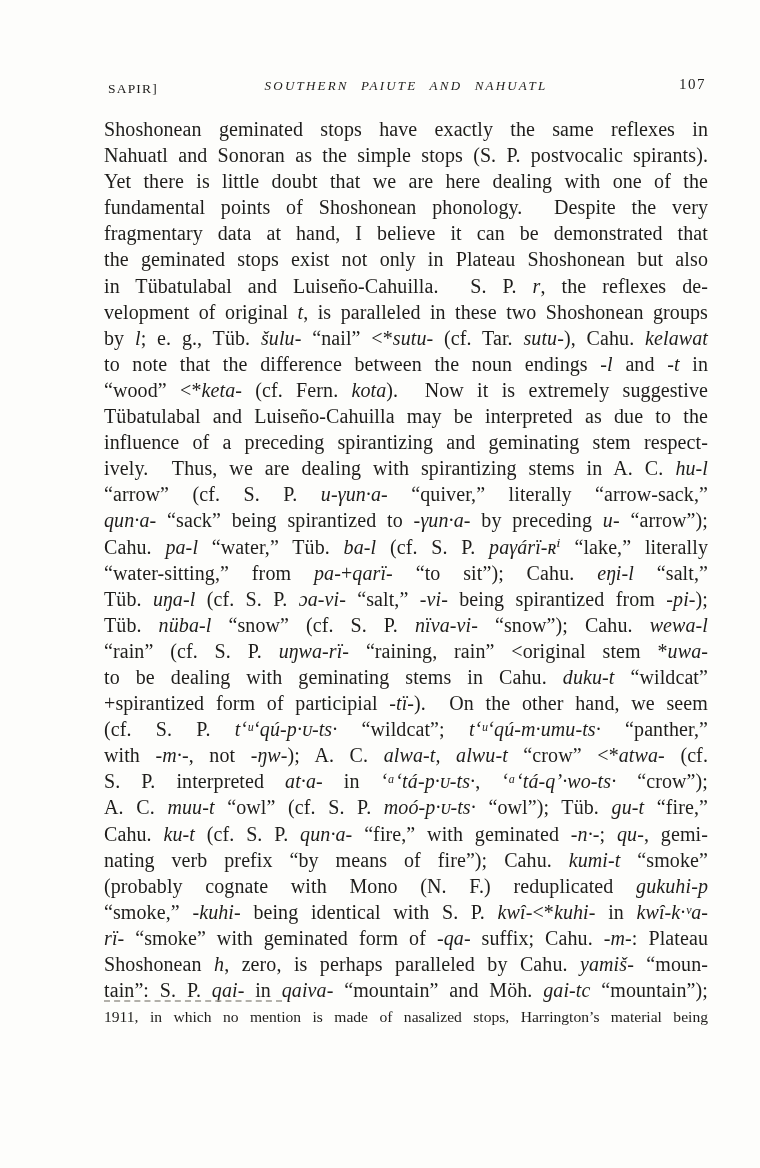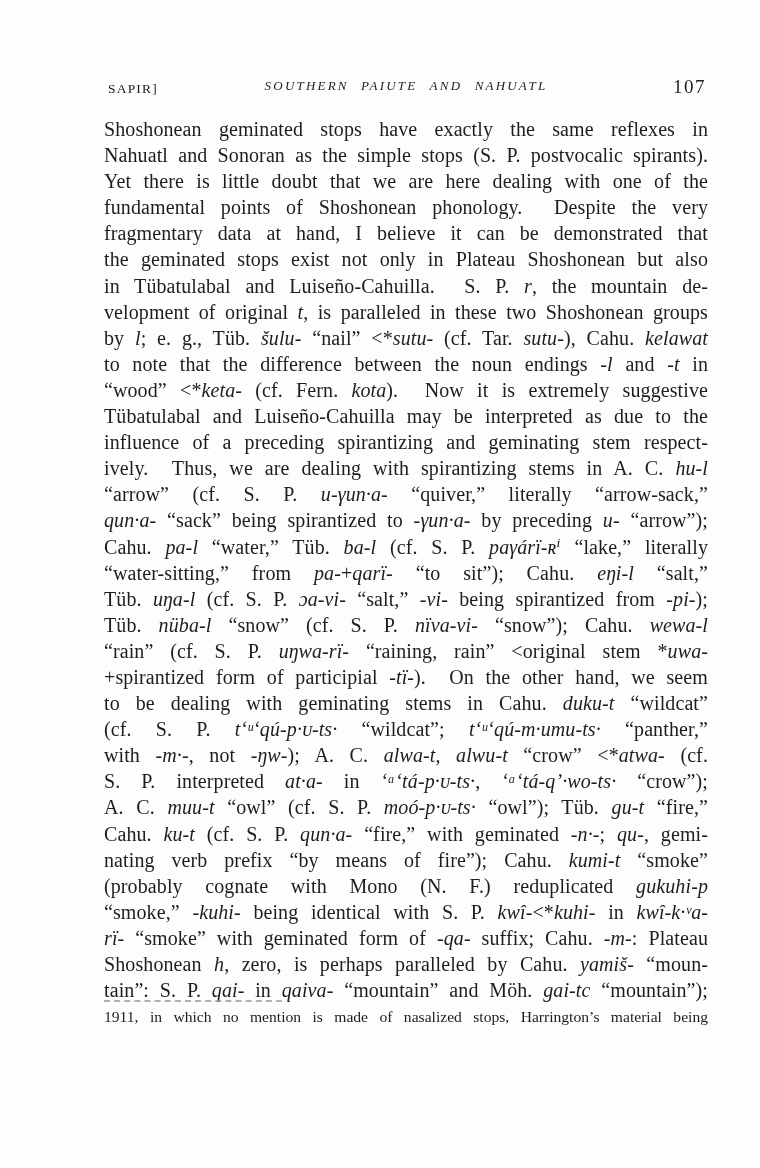--- a/index.html
+++ b/index.html
@@ -12,21 +12,21 @@
     color:var(--ink);
     -webkit-font-smoothing:antialiased;
   }
   .page{position:relative;width:760px;height:1032px;overflow:hidden;background:var(--paper);margin-left:24px;}
 
   
   .header{position:absolute;top:76px;left:80px;width:604px;height:24px;}
   .h-left{position:absolute;left:4px;top:5px;font-size:13.5px;letter-spacing:1.2px;}
   .h-center{position:absolute;left:0;right:0;top:2px;text-align:center;
     font-style:italic;font-size:13px;letter-spacing:2.2px;word-spacing:7px;}
-  .h-right{position:absolute;right:2px;top:0;font-size:19px;letter-spacing:1.5px;}
+  .h-right{position:absolute;right:2px;top:0;font-size:15px;letter-spacing:1.5px;}
 
   
   .body-text{position:absolute;left:80px;top:116px;width:604px;font-size:20px;}
   .bline{
     line-height:26.1px;height:26.1px;
     text-align:justify;text-align-last:justify;-moz-text-align-last:justify;
     word-spacing:1.2px;letter-spacing:0.1px;white-space:normal;overflow:visible;
   }
   .it{font-style:italic;}
   .rm{font-style:normal;}
@@ -53,37 +53,37 @@
     <span class="h-right">107</span>
   </div>
 
   <div class="body-text">
       <div class="bline"><span class="rm">Shoshonean geminated stops have exactly the same reflexes in</span></div>
       <div class="bline"><span class="rm">Nahuatl and Sonoran as the simple stops (S. P. postvocalic spirants).</span></div>
       <div class="bline"><span class="rm">Yet there is little doubt that we are here dealing with one of the</span></div>
       <div class="bline"><span class="rm">fundamental points of Shoshonean phonology.&nbsp; Despite the very</span></div>
       <div class="bline"><span class="rm">fragmentary data at hand, I believe it can be demonstrated that</span></div>
       <div class="bline"><span class="rm">the geminated stops exist not only in&nbsp;Plateau Shoshonean but also</span></div>
-      <div class="bline"><span class="rm">in Tübatulabal and Luiseño-Cahuilla.&nbsp; S. P. </span><span class="it">r</span><span class="rm">, the mountain de-</span></div>
+      <div class="bline"><span class="rm">in Tübatulabal and Luiseño-Cahuilla.&nbsp; S. P. </span><span class="it">r</span><span class="rm">, the reflexes de-</span></div>
       <div class="bline"><span class="rm">velopment of original </span><span class="it">t</span><span class="rm">, is paralleled in these two Shoshonean groups</span></div>
       <div class="bline"><span class="rm">by </span><span class="it">l</span><span class="rm">; e. g., Tüb. </span><span class="it">šulu-</span><span class="rm"> “nail” &lt;*</span><span class="it">sutu-</span><span class="rm"> (cf. Tar. </span><span class="it">sutu-</span><span class="rm">), Cahu. </span><span class="it">kelawat</span></div>
       <div class="bline"><span class="rm">to note that the difference between the noun endings -</span><span class="it">l</span><span class="rm"> and -</span><span class="it">t</span><span class="rm"> in</span></div>
       <div class="bline"><span class="rm">“wood” &lt;*</span><span class="it">keta-</span><span class="rm"> (cf. Fern. </span><span class="it">kota</span><span class="rm">).&nbsp; Now it is extremely suggestive</span></div>
       <div class="bline"><span class="rm">Tübatulabal and Luiseño-Cahuilla may be interpreted as due to the</span></div>
       <div class="bline"><span class="rm">influence of a preceding spirantizing and geminating stem respect-</span></div>
       <div class="bline"><span class="rm">ively.&nbsp; Thus, we are dealing with spirantizing stems in A. C. </span><span class="it">hu-l</span></div>
       <div class="bline"><span class="rm">“arrow” (cf. S. P. </span><span class="it">u-γun·a-</span><span class="rm"> “quiver,” literally “arrow-sack,”</span></div>
       <div class="bline"><span class="it">qun·a-</span><span class="rm"> “sack” being spirantized to -</span><span class="it">γun·a-</span><span class="rm"> by preceding </span><span class="it">u-</span><span class="rm"> “arrow”);</span></div>
       <div class="bline"><span class="rm">Cahu. </span><span class="it">pa-l</span><span class="rm"> “water,” Tüb. </span><span class="it">ba-l</span><span class="rm"> (cf. S. P. </span><span class="it">paγárï-ʀⁱ</span><span class="rm"> “lake,” literally</span></div>
       <div class="bline"><span class="rm">“water-sitting,” from </span><span class="it">pa-</span><span class="rm">+</span><span class="it">qarï-</span><span class="rm"> “to sit”); Cahu. </span><span class="it">eŋi-l</span><span class="rm"> “salt,”</span></div>
       <div class="bline"><span class="rm">Tüb. </span><span class="it">uŋa-l</span><span class="rm"> (cf. S. P. </span><span class="it">ɔa-vi-</span><span class="rm"> “salt,” </span><span class="it">-vi-</span><span class="rm"> being spirantized from </span><span class="it">-pi-</span><span class="rm">);</span></div>
       <div class="bline"><span class="rm">Tüb. </span><span class="it">nüba-l</span><span class="rm"> “snow” (cf. S. P. </span><span class="it">nïva-vi-</span><span class="rm"> “snow”); Cahu. </span><span class="it">wewa-l</span></div>
       <div class="bline"><span class="rm">“rain” (cf. S. P. </span><span class="it">uŋwa-rï-</span><span class="rm"> “raining, rain” &lt;original stem *</span><span class="it">uwa-</span></div>
+      <div class="bline"><span class="rm">to be dealing with geminating stems in Cahu. </span><span class="it">duku-t</span><span class="rm"> “wildcat”</span></div>
       <div class="bline"><span class="rm">+spirantized form of participial </span><span class="it">-tï-</span><span class="rm">).&nbsp; On the other hand, we seem</span></div>
-      <div class="bline"><span class="rm">to be dealing with geminating stems in Cahu. </span><span class="it">duku-t</span><span class="rm"> “wildcat”</span></div>
       <div class="bline"><span class="rm">(cf. S. P. </span><span class="it">tʻᵘʻqú-p·ᴜ-ts·</span><span class="rm"> “wildcat”; </span><span class="it">tʻᵘʻqú-m·umu-ts·</span><span class="rm"> “panther,”</span></div>
       <div class="bline"><span class="rm">with </span><span class="it">-m·-</span><span class="rm">, not </span><span class="it">-ŋw-</span><span class="rm">); A. C. </span><span class="it">alwa-t, alwu-t</span><span class="rm"> “crow” &lt;*</span><span class="it">atwa-</span><span class="rm"> (cf.</span></div>
       <div class="bline"><span class="rm">S. P. interpreted </span><span class="it">at·a-</span><span class="rm"> in </span><span class="it">ʻᵃʻtá-p·ᴜ-ts·</span><span class="rm">, </span><span class="it">ʻᵃʻtá-q’·wo-ts·</span><span class="rm"> “crow”);</span></div>
       <div class="bline"><span class="rm">A. C. </span><span class="it">muu-t</span><span class="rm"> “owl” (cf. S. P. </span><span class="it">moó-p·ᴜ-ts·</span><span class="rm"> “owl”); Tüb. </span><span class="it">gu-t</span><span class="rm"> “fire,”</span></div>
       <div class="bline"><span class="rm">Cahu. </span><span class="it">ku-t</span><span class="rm"> (cf. S. P. </span><span class="it">qun·a-</span><span class="rm"> “fire,” with geminated </span><span class="it">-n·-</span><span class="rm">; </span><span class="it">qu-</span><span class="rm">, gemi-</span></div>
       <div class="bline"><span class="rm">nating verb prefix “by means of fire”); Cahu. </span><span class="it">kumi-t</span><span class="rm"> “smoke”</span></div>
       <div class="bline"><span class="rm">(probably cognate with Mono (N. F.) reduplicated </span><span class="it">gukuhi-p</span></div>
       <div class="bline"><span class="rm">“smoke,” </span><span class="it">-kuhi-</span><span class="rm"> being identical with S. P. </span><span class="it">kwî-</span><span class="rm">&lt;*</span><span class="it">kuhi-</span><span class="rm"> in </span><span class="it">kwî-k·ᵛa-</span></div>
       <div class="bline"><span class="it">rï-</span><span class="rm"> “smoke” with geminated form of </span><span class="it">-qa-</span><span class="rm"> suffix; Cahu. </span><span class="it">-m-</span><span class="rm">: Plateau</span></div>
       <div class="bline"><span class="rm">Shoshonean </span><span class="it">h</span><span class="rm">, zero, is perhaps paralleled by Cahu. </span><span class="it">yamiš-</span><span class="rm"> “moun-</span></div>

